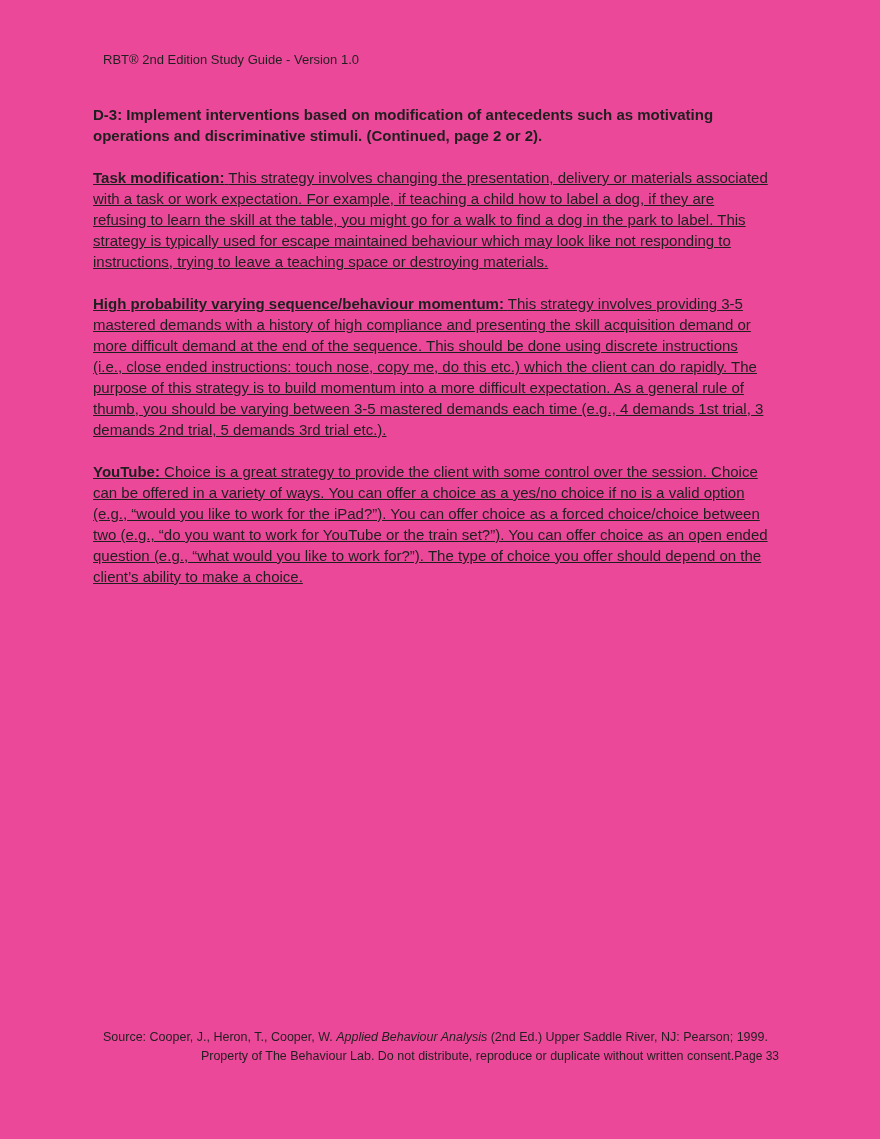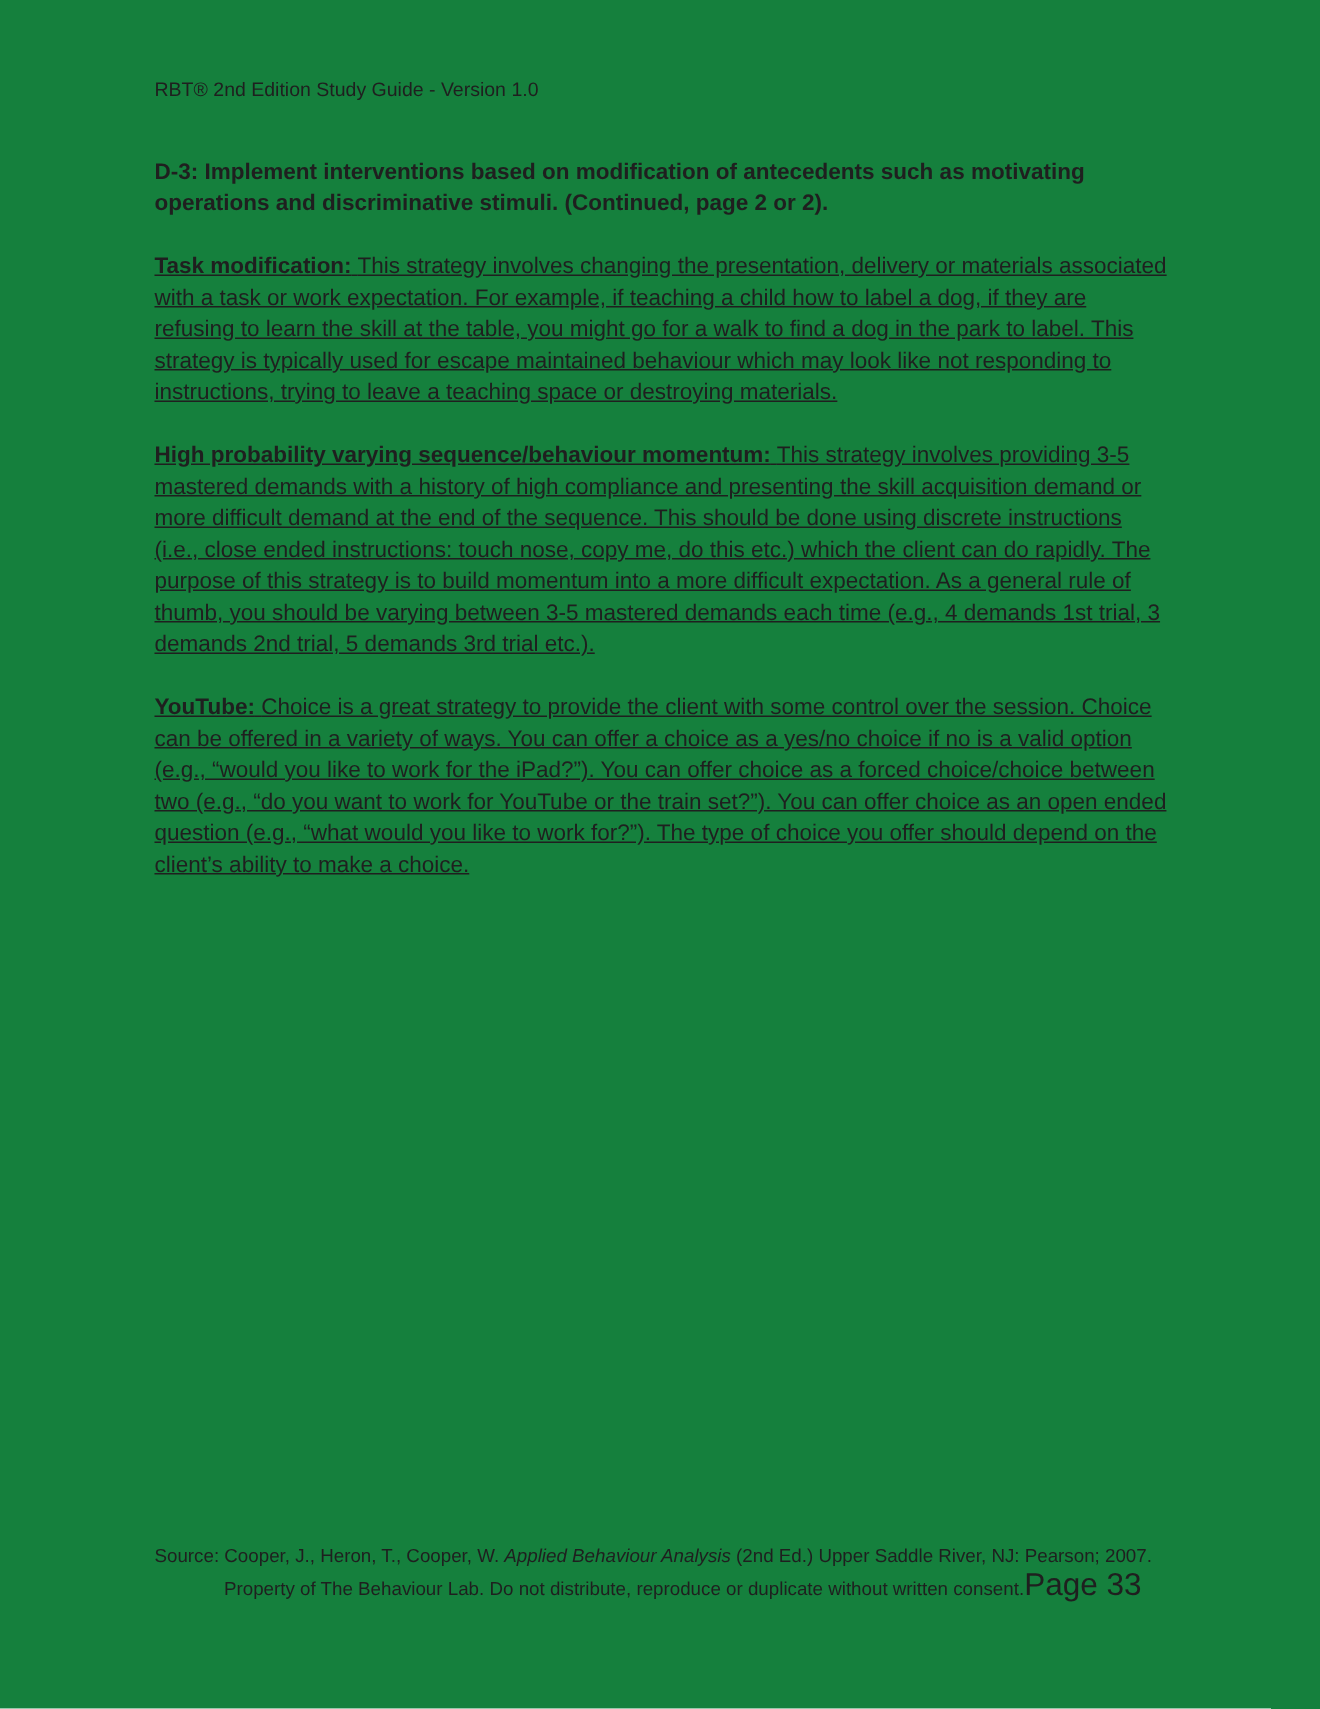--- a/index.html
+++ b/index.html
@@ -4,38 +4,38 @@
 <style>
   html, body {
     margin: 0;
     padding: 0;
     background: #ffffff;
   }
   .page {
     position: relative;
     width: 880px;
     height: 1139px;
-    background: #15803d;
+    background: #ec4899;
     font-family: "Liberation Sans", "DejaVu Sans", sans-serif;
     color: #1f1f1f;
     overflow: hidden;
   }
   .doc-header {
     position: absolute;
     top: 52px;
     left: 103px;
     width: 676px;
     font-size: 13px;
     line-height: 16px;
     color: #1f1f1f;
   }
   .doc-main {
     position: absolute;
     top: 104px;
-    left: 103px;
+    left: 93px;
     width: 676px;
   }
   .doc-heading {
     font-size: 15px;
     font-weight: bold;
     line-height: 21px;
     margin: 0 0 21px 0;
   }
   .para {
     font-size: 15px;
@@ -57,22 +57,21 @@
   }
   .source-line .italic {
     font-style: italic;
   }
   .footer-row {
     display: flex;
     justify-content: flex-end;
     align-items: baseline;
   }
   .page-number {
-    font-size: 21px;
-    margin-right: 18px;
+    font-size: 12px;
     white-space: nowrap;
   }
 </style>
 </head>
 <body>
 
 <div class="page">
 
   <div class="doc-header">RBT® 2nd Edition Study Guide - Version 1.0</div>
 
@@ -92,21 +91,21 @@
 
     <p class="para">
       <b>YouTube:</b>
       <span>Choice is a great strategy to provide the client with some control over the session. Choice can be offered in a variety of ways. You can offer a choice as a yes/no choice if no is a valid option (e.g., “would you like to work for the iPad?”). You can offer choice as a forced choice/choice between two (e.g., “do you want to work for YouTube or the train set?”). You can offer choice as an open ended question (e.g., “what would you like to work for?”). The type of choice you offer should depend on the client’s ability to make a choice.</span>
     </p>
 
   </div>
 
   <div class="doc-footer">
     <div class="source-line">
-      <span>Source: Cooper, J., Heron, T., Cooper, W. </span><span class="italic">Applied Behaviour Analysis</span><span> (2nd Ed.) Upper Saddle River, NJ: Pearson; 2007.</span>
+      <span>Source: Cooper, J., Heron, T., Cooper, W. </span><span class="italic">Applied Behaviour Analysis</span><span> (2nd Ed.) Upper Saddle River, NJ: Pearson; 1999.</span>
     </div>
     <div class="footer-row">
       <span>Property of The Behaviour Lab. Do not distribute, reproduce or duplicate without written consent.</span>
       <span class="page-number">Page 33</span>
     </div>
   </div>
 
 </div>
 
 </body></html>

